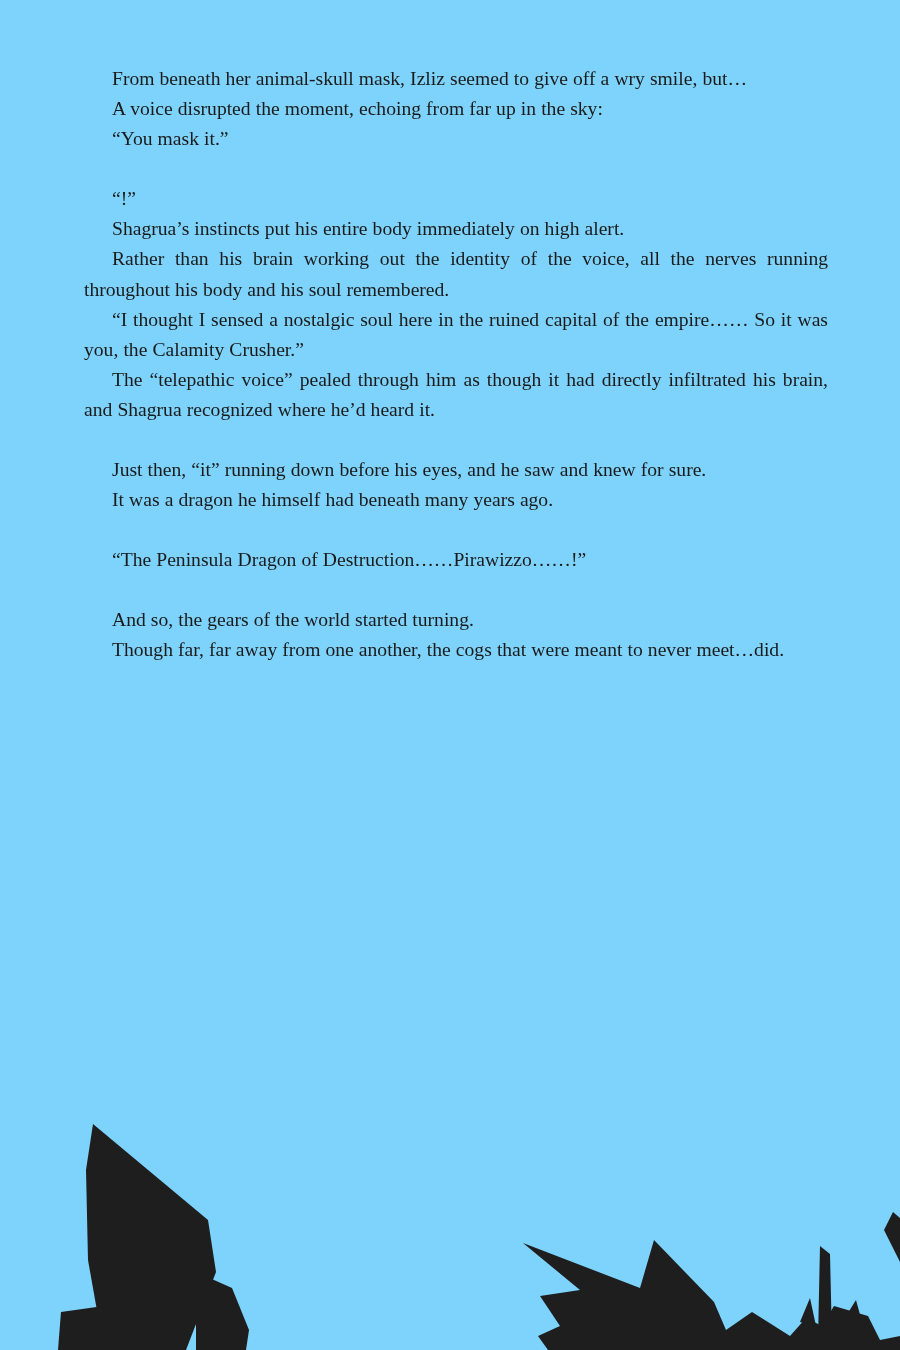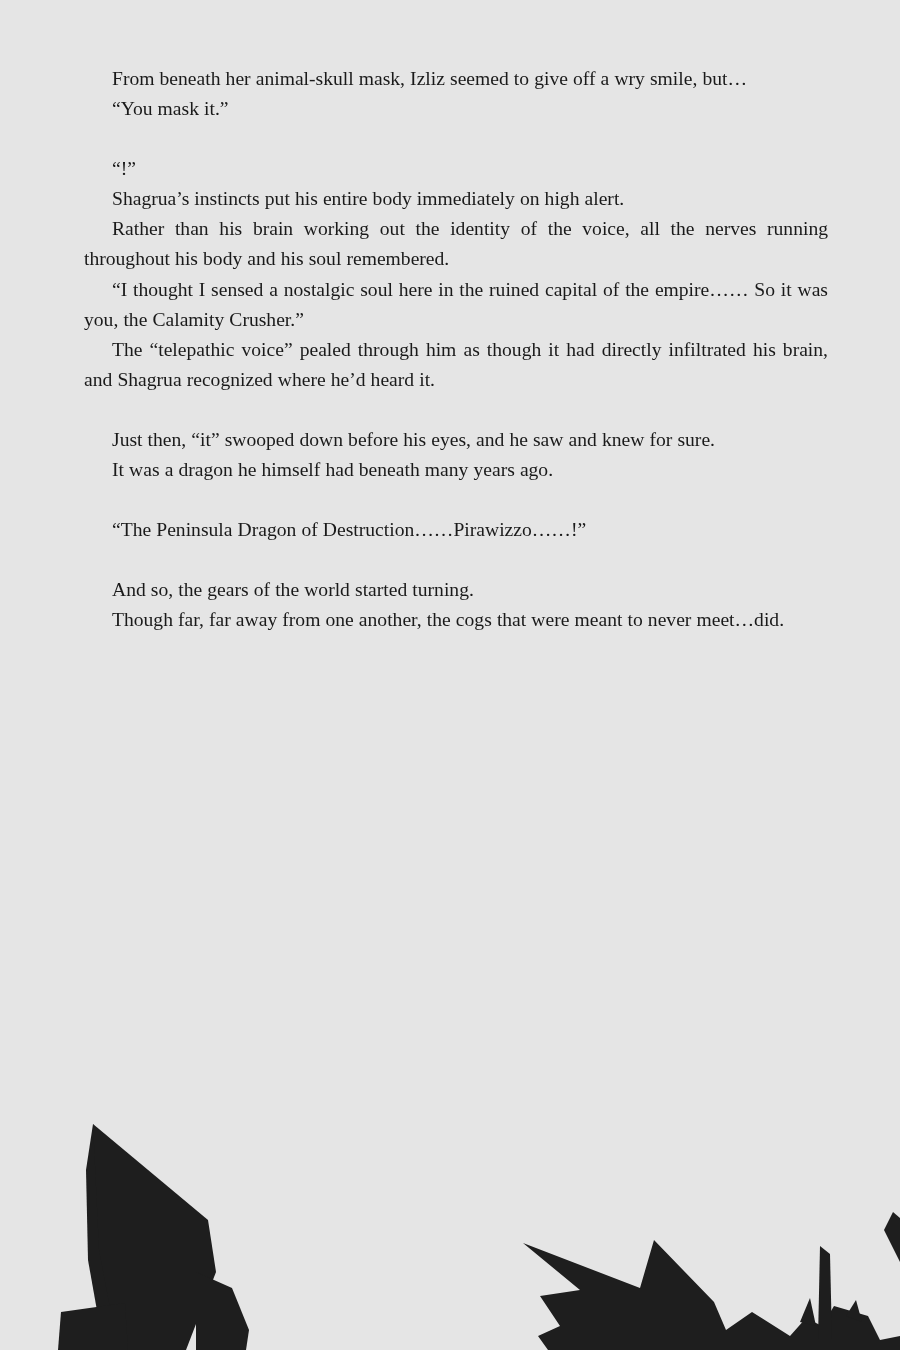--- a/index.html
+++ b/index.html
@@ -13,21 +13,21 @@
     font-family: "Liberation Serif", "DejaVu Serif", serif;
     color: #1a1a1a;
     overflow: hidden;
     position: relative;
   }
 
   #page {
     position: relative;
     width: 900px;
     height: 1350px;
-    background: #e5e5e5;
+    background: #7dd3fc;
     overflow: hidden;
   }
 
   #text-column {
     position: absolute;
     left: 84px;
     top: 64px;
     width: 744px;
   }
 
@@ -62,33 +62,34 @@
   }
 </style>
 </head>
 <body>
 
 <div id="page">
 
   <div id="text-column">
 
     <p class="para last-line-left">From beneath her animal-skull mask, Izliz seemed to give off a wry smile, but…</p>
+    <p class="para last-line-left">A voice disrupted the moment, echoing from far up in the sky:</p>
     <p class="para last-line-left">“You mask it.”</p>
 
     <div class="gap"></div>
 
     <p class="para last-line-left">“!”</p>
     <p class="para last-line-left">Shagrua’s instincts put his entire body immediately on high alert.</p>
     <p class="para last-line-left">Rather than his brain working out the identity of the voice, all the nerves running throughout his body and his soul remembered.</p>
     <p class="para last-line-left">“I thought I sensed a nostalgic soul here in the ruined capital of the empire…… So it was you, the Calamity Crusher.”</p>
     <p class="para last-line-left">The “telepathic voice” pealed through him as though it had directly infiltrated his brain, and Shagrua recognized where he’d heard it.</p>
 
     <div class="gap"></div>
 
-    <p class="para last-line-left">Just then, “it” swooped down before his eyes, and he saw and knew for sure.</p>
+    <p class="para last-line-left">Just then, “it” running down before his eyes, and he saw and knew for sure.</p>
     <p class="para last-line-left">It was a dragon he himself had beneath many years ago.</p>
 
     <div class="gap"></div>
 
     <p class="para last-line-left">“The Peninsula Dragon of Destruction……Pirawizzo……!”</p>
 
     <div class="gap"></div>
 
     <p class="para last-line-left">And so, the gears of the world started turning.</p>
     <p class="para last-line-left">Though far, far away from one another, the cogs that were meant to never meet…did.</p>

